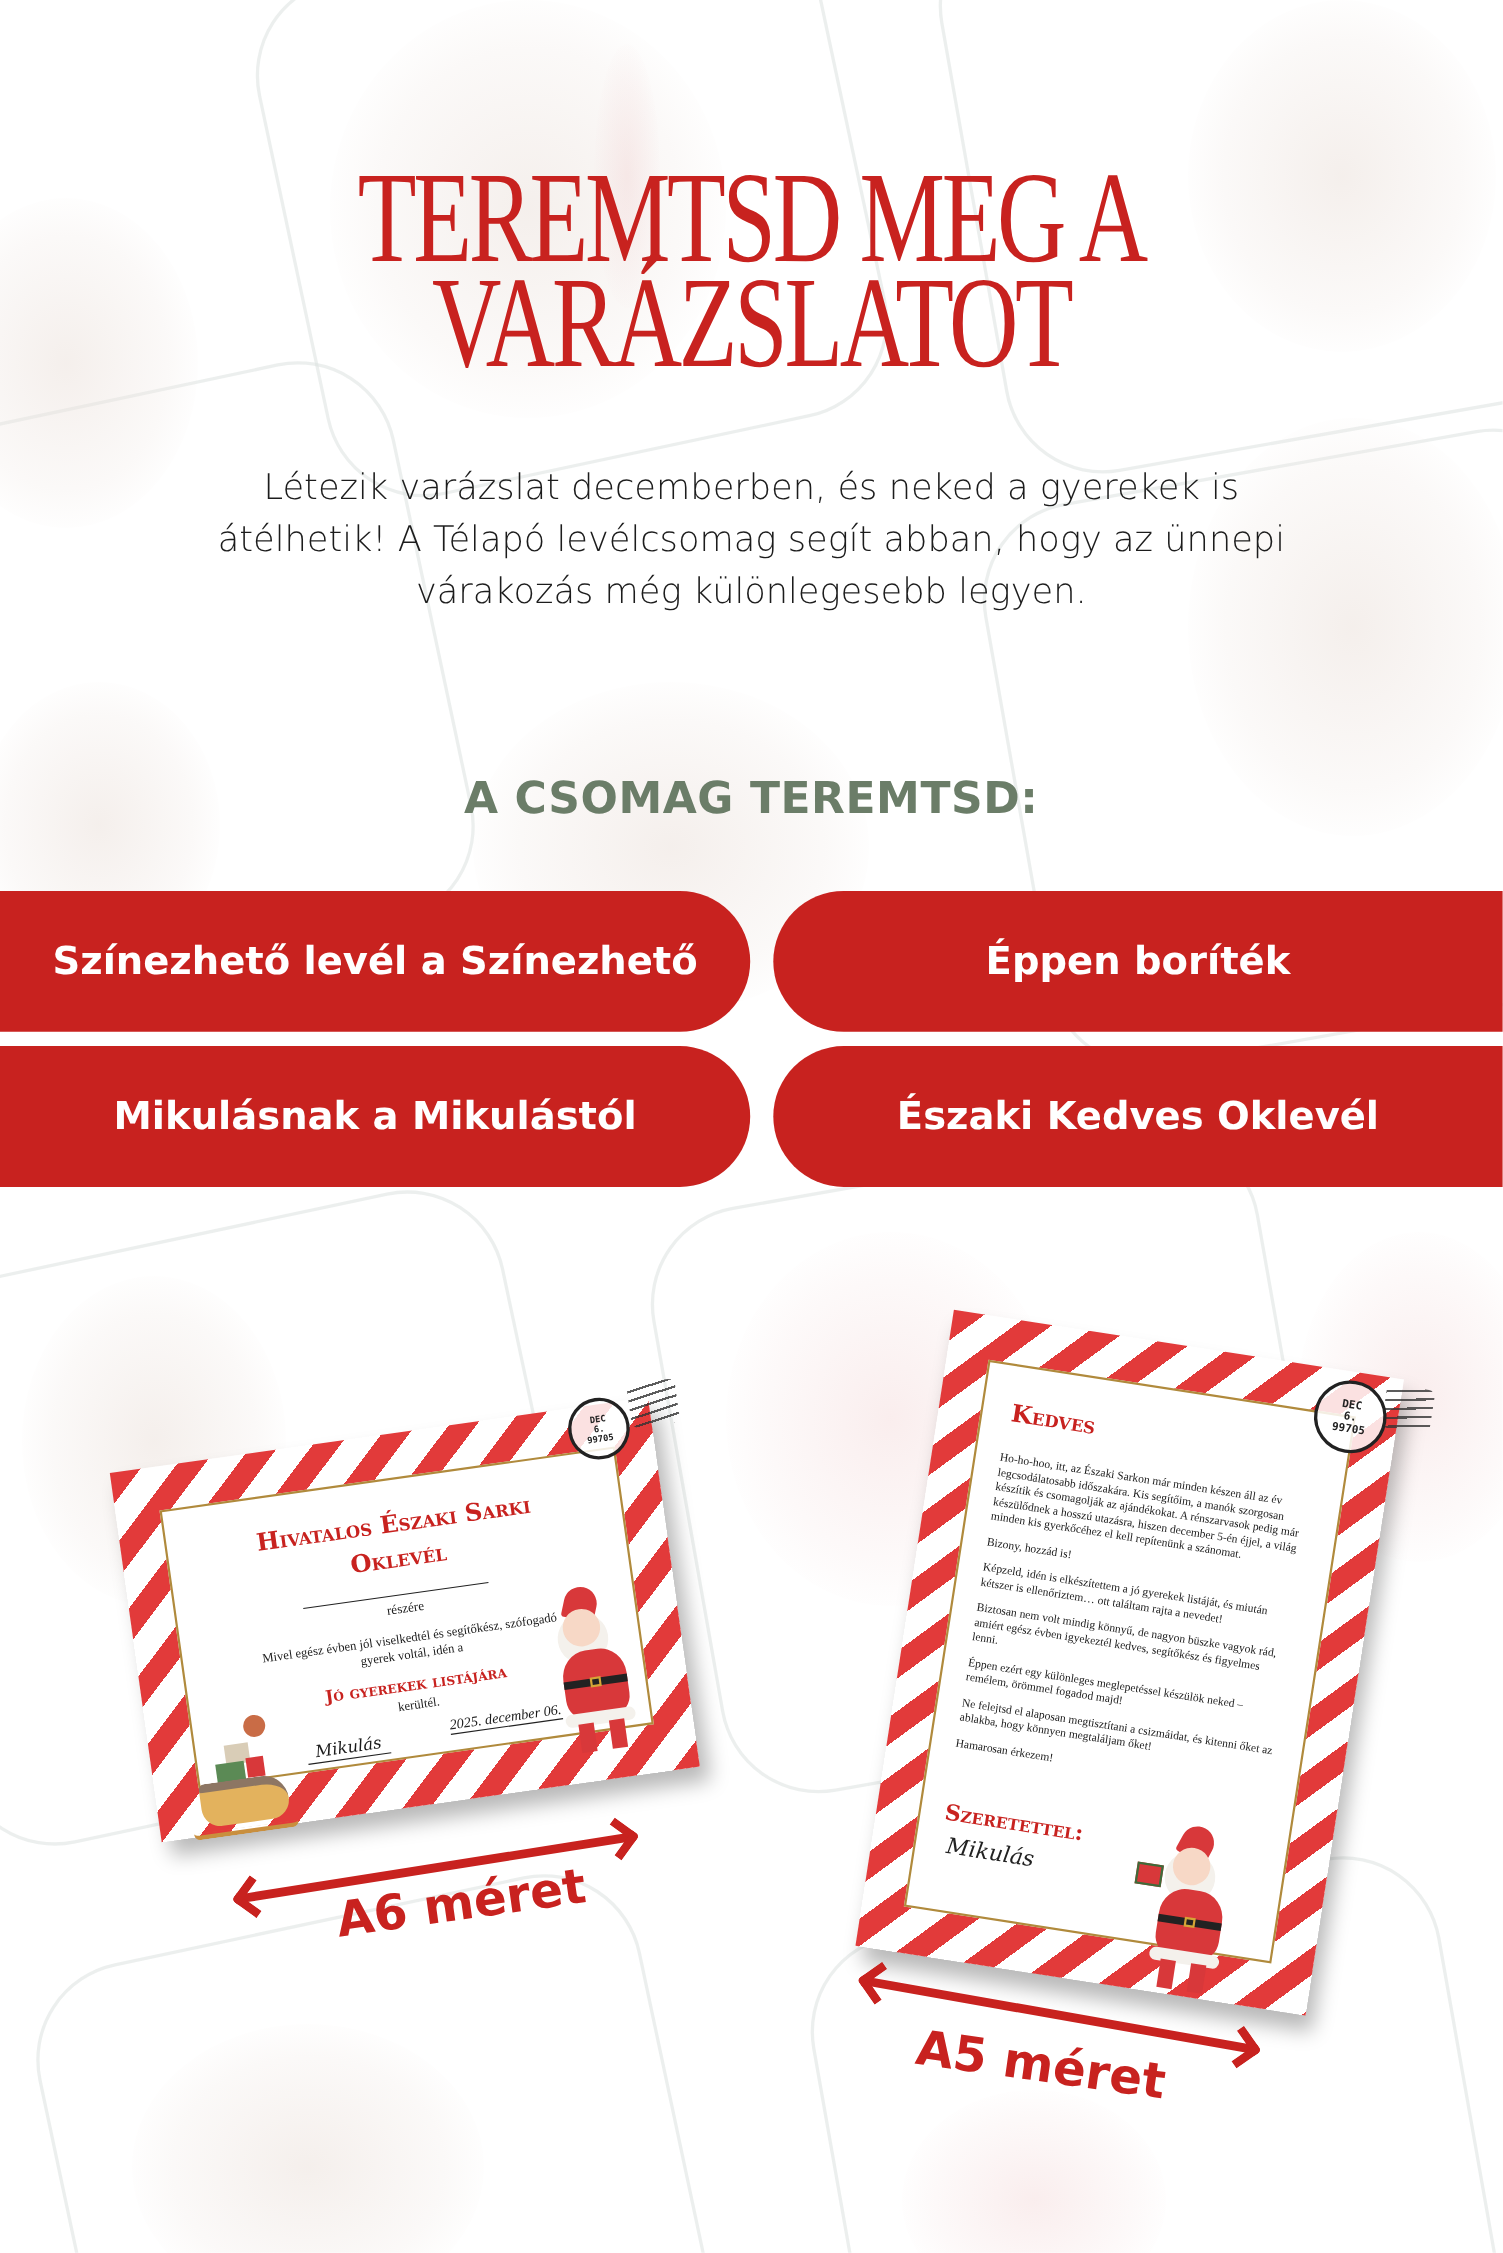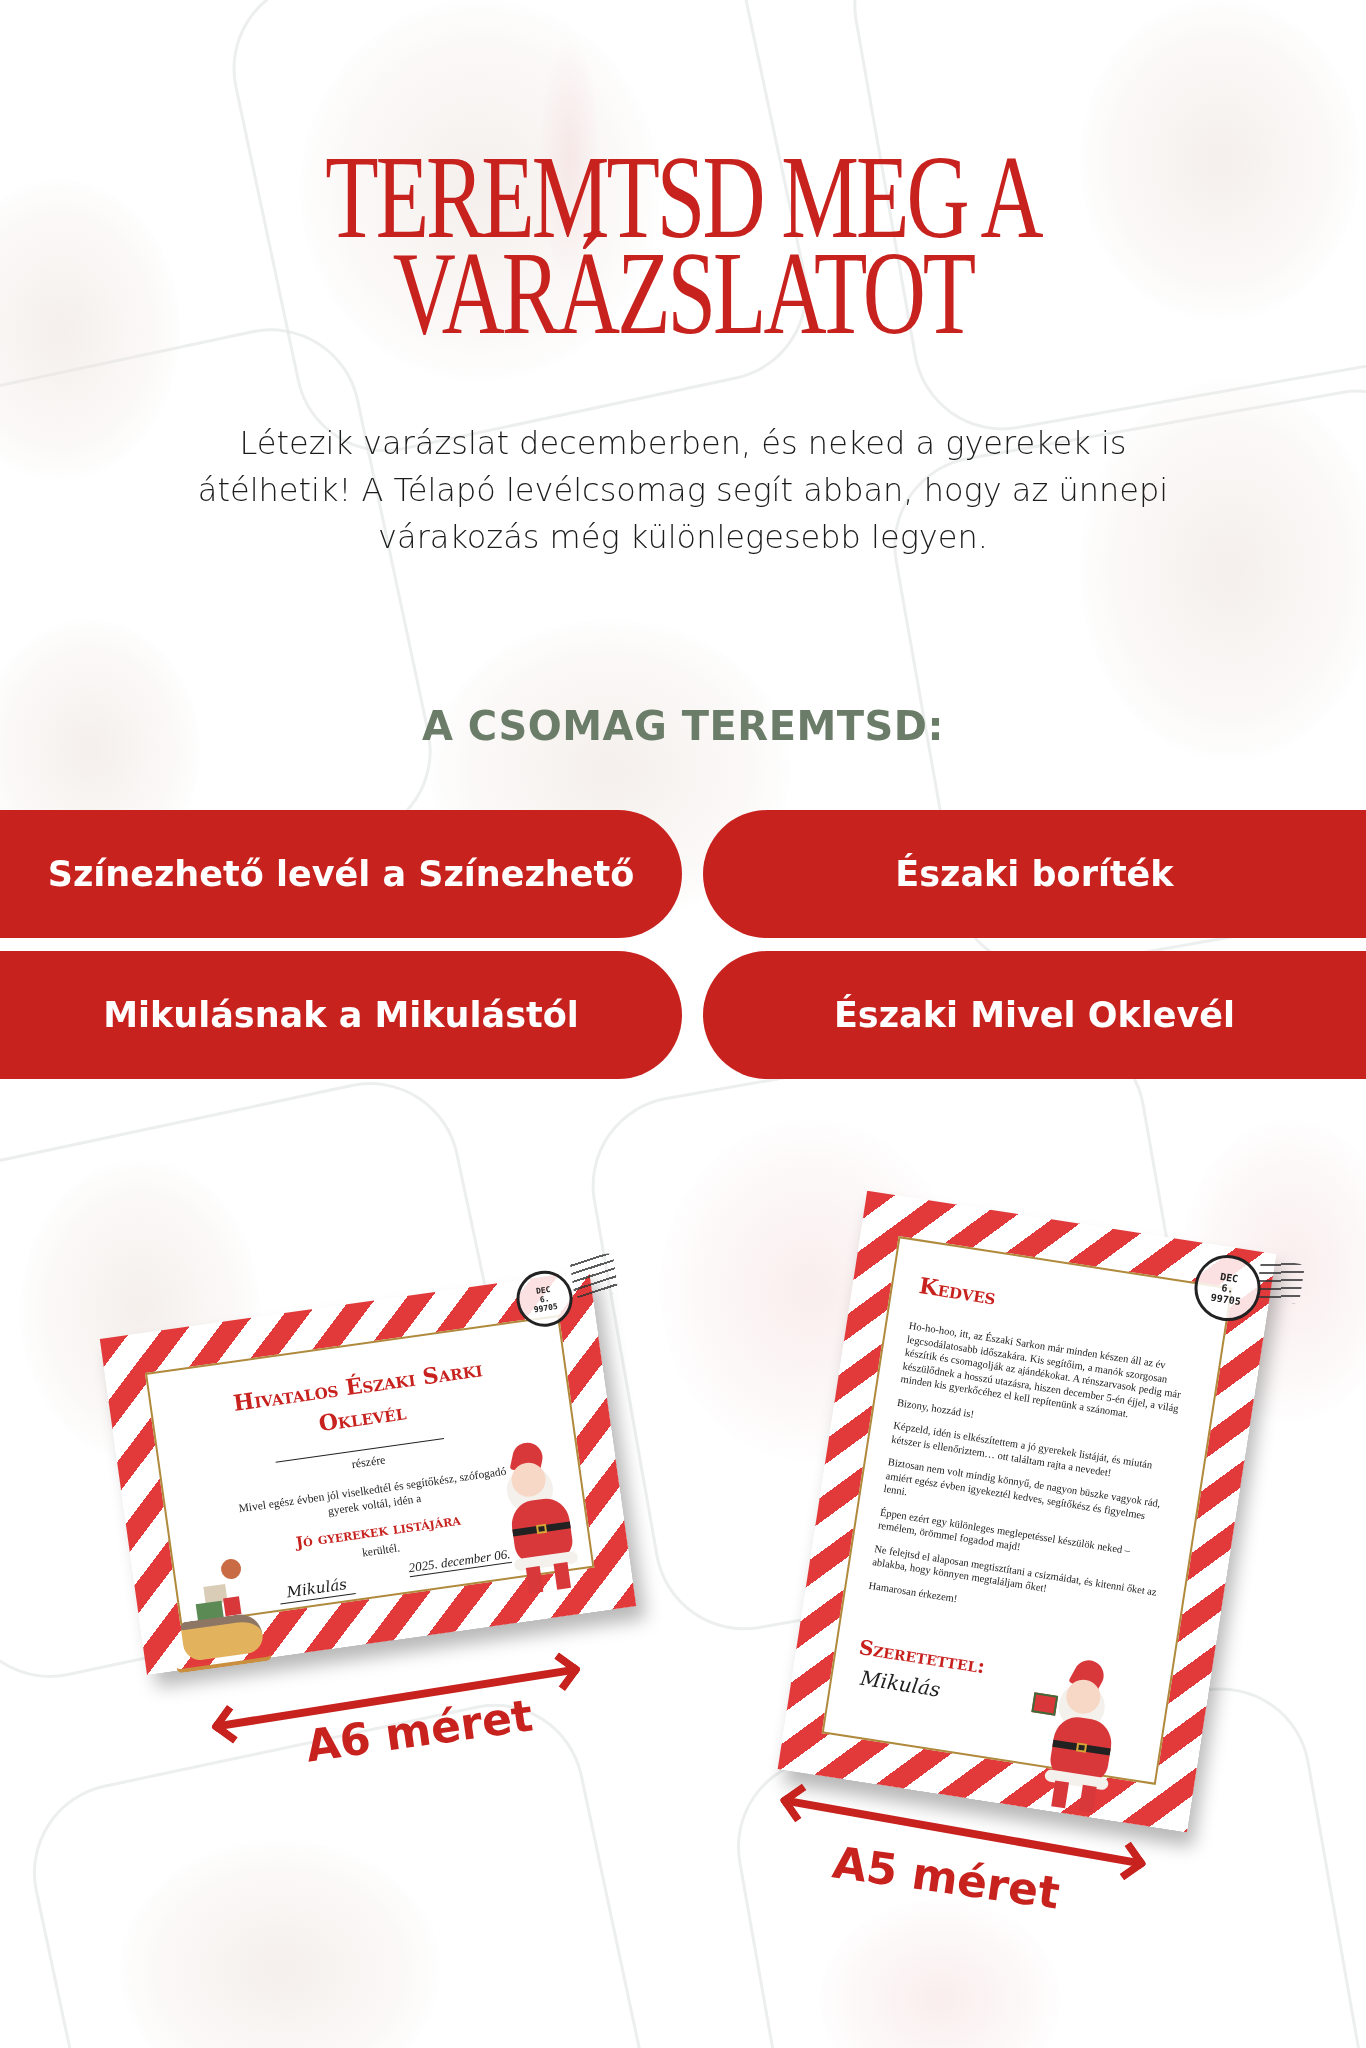--- a/index.html
+++ b/index.html
@@ -241,27 +241,27 @@
 </h1>
 
 <p class="intro">Létezik varázslat decemberben, és neked a gyerekek is átélhetik! A Télapó levélcsomag segít abban, hogy az ünnepi várakozás még különlegesebb legyen.</p>
 
 <h2 class="section-heading">A CSOMAG TEREMTSD:</h2>
 
 <div class="pill left row1">
   <span>Színezhető levél a Színezhető</span>
 </div>
 <div class="pill right row1">
-  <span>Északi boríték</span>
+  <span>Éppen boríték</span>
 </div>
 <div class="pill left row2">
   <span>Mikulásnak a Mikulástól</span>
 </div>
 <div class="pill right row2">
-  <span>Északi Mivel Oklevél</span>
+  <span>Északi Kedves Oklevél</span>
 </div>
 
 <div class="paper cert">
   <div class="inner">
     <div class="c-title script-red">
       <div>Hivatalos Északi Sarki</div>
       <div>Oklevél</div>
     </div>
     <div class="name-line"></div>
     <div class="reszere times">részére</div>

